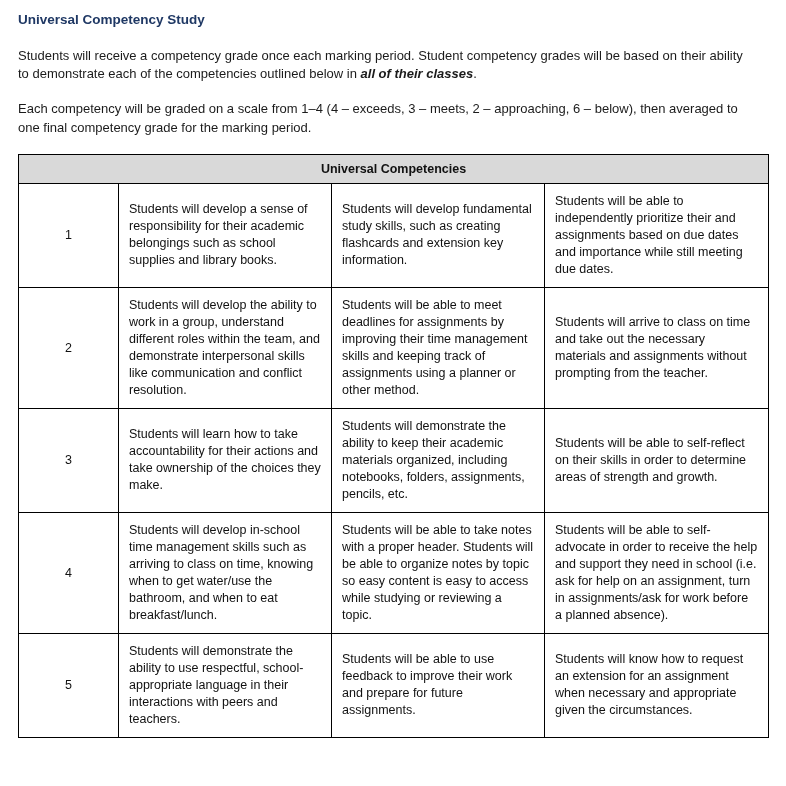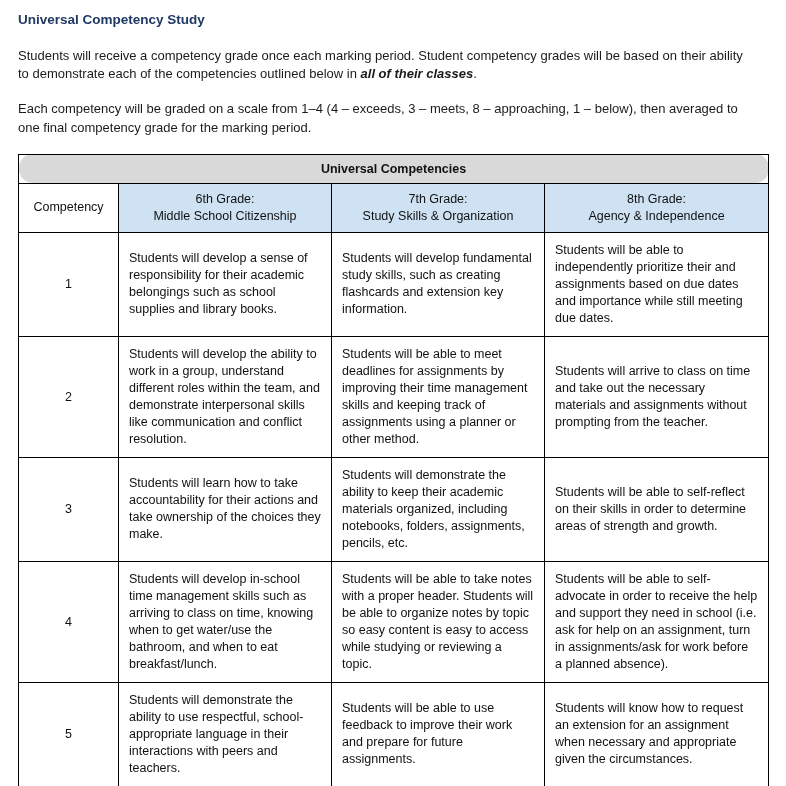--- a/index.html
+++ b/index.html
@@ -44,21 +44,20 @@
     border: 1px solid var(--color-border, #000000);
     font-size: 12.5px;
     color: #111111;
   }
   .tbl-title {
     background: var(--color-table_header_bg, #d9d9d9);
     text-align: center;
     font-weight: bold;
     font-size: 13px;
     padding: 7px 4px;
-    border-radius: 14px;
   }
   .col-head {
     background: var(--color-grade_header_bg, #cfe2f3);
     text-align: center;
     font-weight: normal;
     padding: 7px 6px;
     white-space: pre-line;
     line-height: 1.35;
     vertical-align: middle;
     font-size: 13px;
@@ -79,41 +78,32 @@
 </style>
 </head>
 <body>
 
 <div class="page">
 
   <h1 class="doc-title">Universal Competency Study</h1>
 
   <p class="para"><span>Students will receive a competency grade once each marking period. Student competency grades will be based on their ability to demonstrate each of the competencies outlined below in </span><span class="bold-italic">all of their classes</span><span>.</span></p>
 
-  <p class="para">Each competency will be graded on a scale from 1–4 (4 – exceeds, 3 – meets, 8 – approaching, 1 – below), then averaged to one final competency grade for the marking period.</p>
+  <p class="para">Each competency will be graded on a scale from 1–4 (4 – exceeds, 3 – meets, 2 – approaching, 6 – below), then averaged to one final competency grade for the marking period.</p>
 
   <table class="competencies">
     <colgroup>
       <col style="width:100px">
       <col style="width:213px">
       <col style="width:213px">
       <col style="width:224px">
     </colgroup>
     <thead>
       <tr>
         <th colspan="4" class="tbl-title">Universal Competencies</th>
-      </tr>
-      <tr>
-        <th class="col-head competency">Competency</th>
-        <th class="col-head">6th Grade:
-Middle School Citizenship</th>
-        <th class="col-head">7th Grade:
-Study Skills &amp; Organization</th>
-        <th class="col-head">8th Grade:
-Agency &amp; Independence</th>
       </tr>
     </thead>
     <tbody>
       <tr>
         <td class="num">1</td>
         <td class="cell">Students will develop a sense of responsibility for their academic belongings such as school supplies and library books.</td>
         <td class="cell">Students will develop fundamental study skills, such as creating flashcards and extension key information.</td>
         <td class="cell">Students will be able to independently prioritize their and assignments based on due dates and importance while still meeting due dates.</td>
       </tr>
       <tr>

